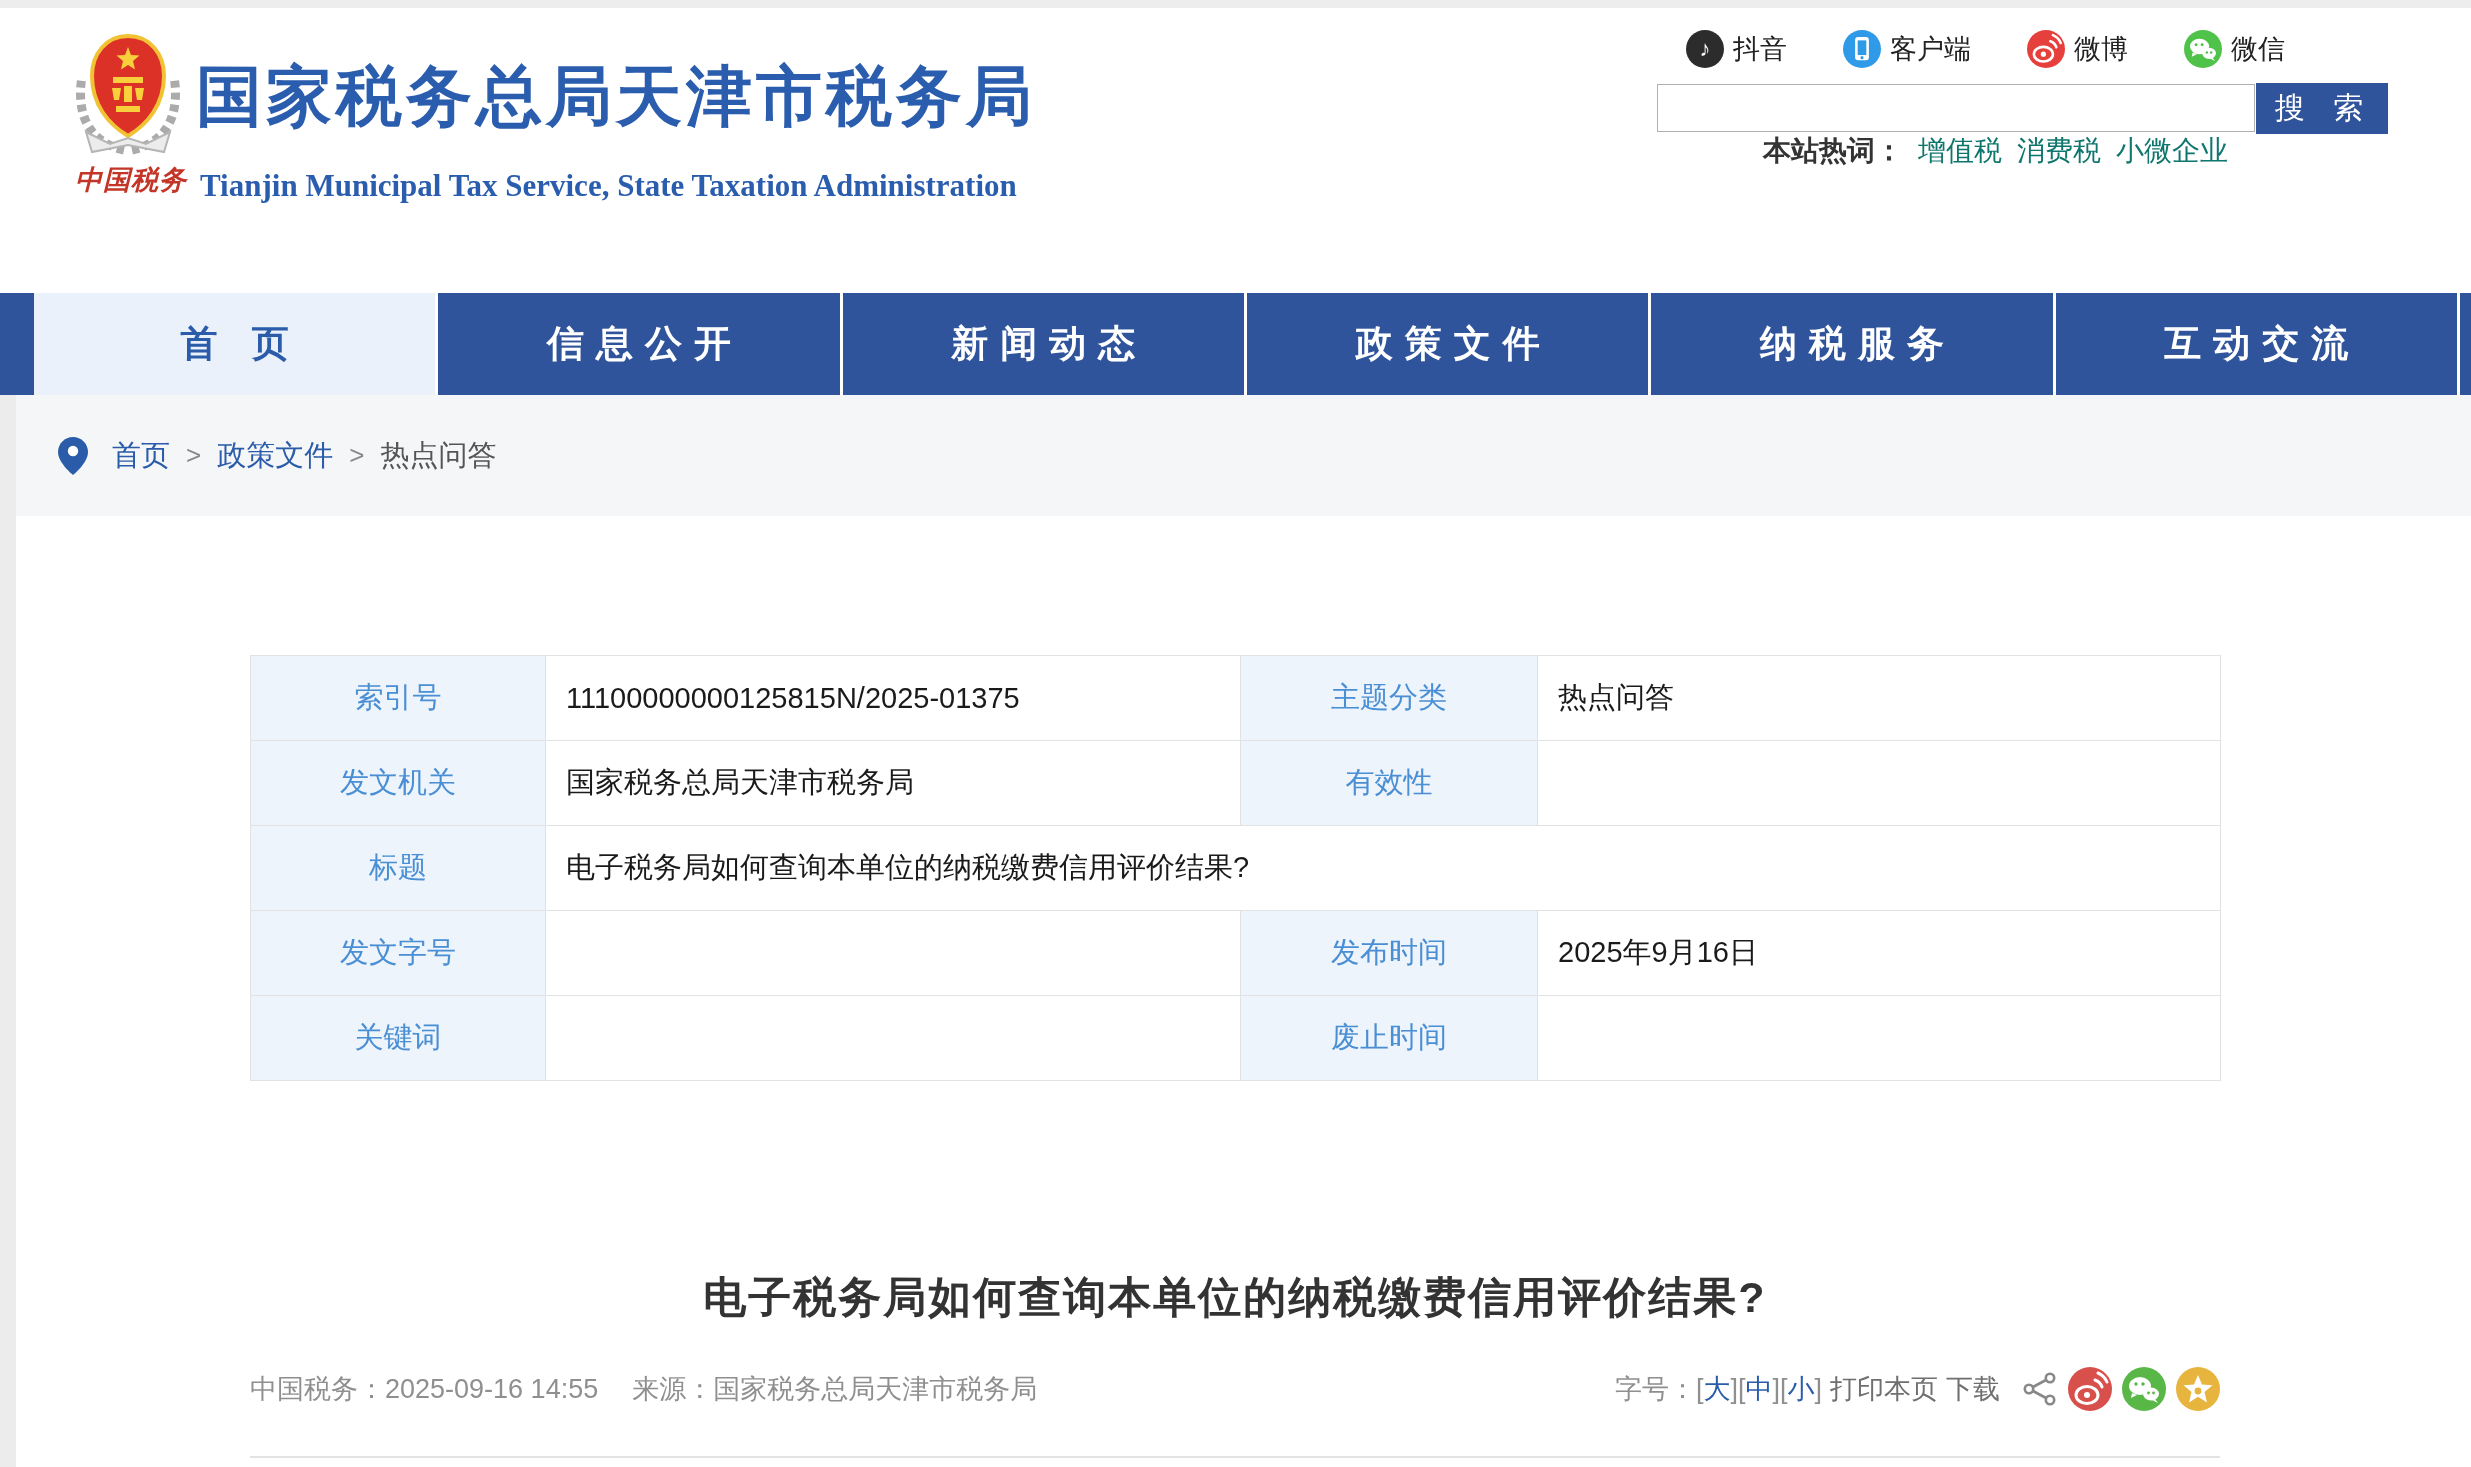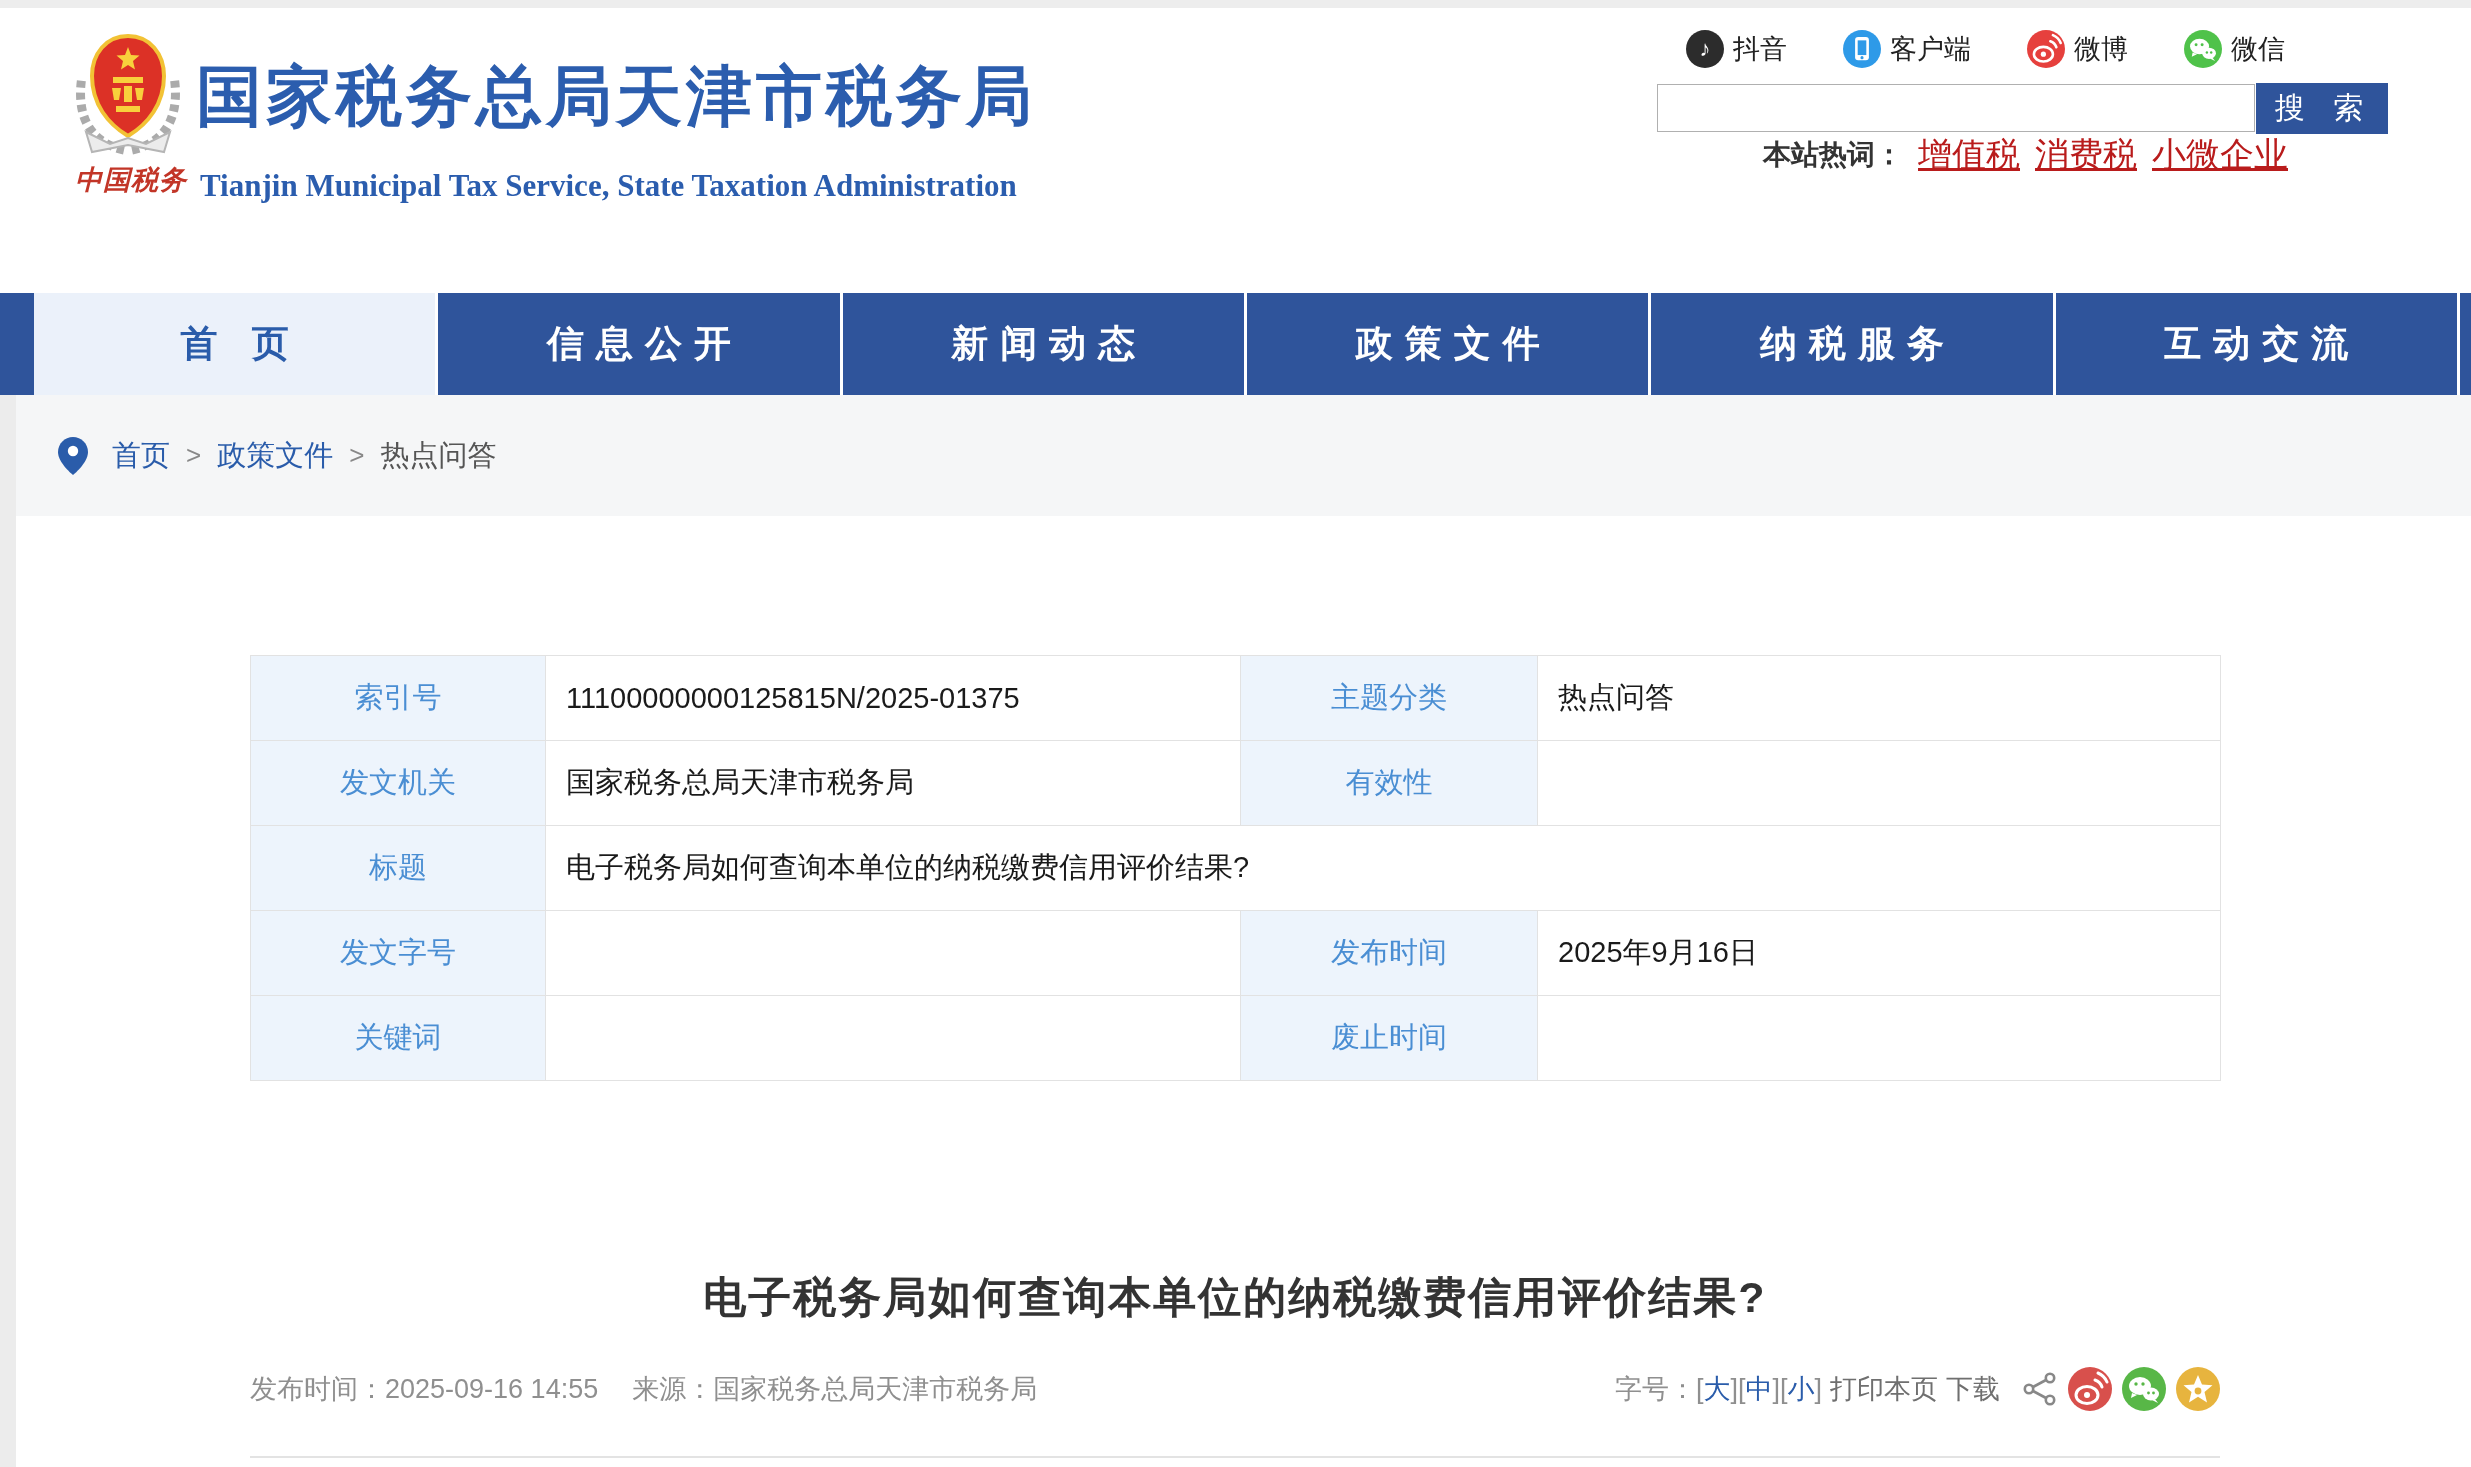--- a/index.html
+++ b/index.html
@@ -24,21 +24,21 @@
   .c-douyin{background:#2c2c2c;color:#fff;font-size:22px;font-weight:bold;}
   .c-app{background:#2e9ae8;}
   .c-weibo{background:#e6403d;}
   .c-wechat{background:#4fc24a;}
 
   .search-input{position:absolute;left:1657px;top:76px;width:598px;height:48px;border:1px solid #b0b0b0;background:#fff;font-size:28px;padding:0 14px;box-sizing:border-box;outline:none;}
   .search-btn{position:absolute;left:2256px;top:75px;width:132px;height:51px;background:#2f549b;color:#fff;border:none;font-size:30px;letter-spacing:10px;padding-left:10px;cursor:pointer;font-family:inherit;}
 
   .hotwords{position:absolute;left:1763px;top:124px;display:flex;align-items:center;gap:15px;white-space:nowrap;}
   .hotwords .hw-label{font-size:28px;font-weight:bold;color:#333;}
-  .hotwords a{font-size:34px;color:#b91c1c;text-decoration:underline;cursor:pointer;}
+  .hotwords a{font-size:28px;color:#0f766e;cursor:pointer;}
 
   
   .main-nav{position:absolute;left:0;top:293px;width:2471px;height:102px;background:#2f549b;display:flex;box-sizing:border-box;padding-left:34px;padding-right:11px;}
   .nav-item{flex:1;display:flex;align-items:center;justify-content:center;color:#ffffff;font-size:37px;font-weight:bold;letter-spacing:12px;padding-left:12px;border-right:3px solid #ffffff;cursor:pointer;white-space:nowrap;}
   .nav-item.active{background:#ebf1fa;color:#2a5caa;}
 
   
   .breadcrumb-bar{position:absolute;left:0;top:395px;width:2471px;height:121px;background:#f5f6f7;}
   .breadcrumb{position:absolute;left:58px;top:0;height:121px;display:flex;align-items:center;gap:16px;font-size:29px;}
   .breadcrumb a{color:#2a5caa;text-decoration:none;cursor:pointer;}
@@ -219,21 +219,21 @@
         <th>废止时间</th>
         <td></td>
       </tr>
     </tbody>
       </table>
 
     <h1 class="article-title">电子税务局如何查询本单位的纳税缴费信用评价结果?</h1>
 
     <div class="meta-row">
       <div class="meta-left">
-        <span>发布时间：</span><span class="val">2025-09-16 14:55</span><span>来源：</span><span>国家税务总局天津市税务局</span>
+        <span>中国税务：</span><span class="val">2025-09-16 14:55</span><span>来源：</span><span>国家税务总局天津市税务局</span>
       </div>
       <div class="meta-right">
         <span class="fs-label">字号：</span>
         <span class="fs-group">
             <span class="br">[</span>
             <a>大</a>
             <span class="br">]</span>
           </span>
           <span class="fs-group">
             <span class="br">[</span>

